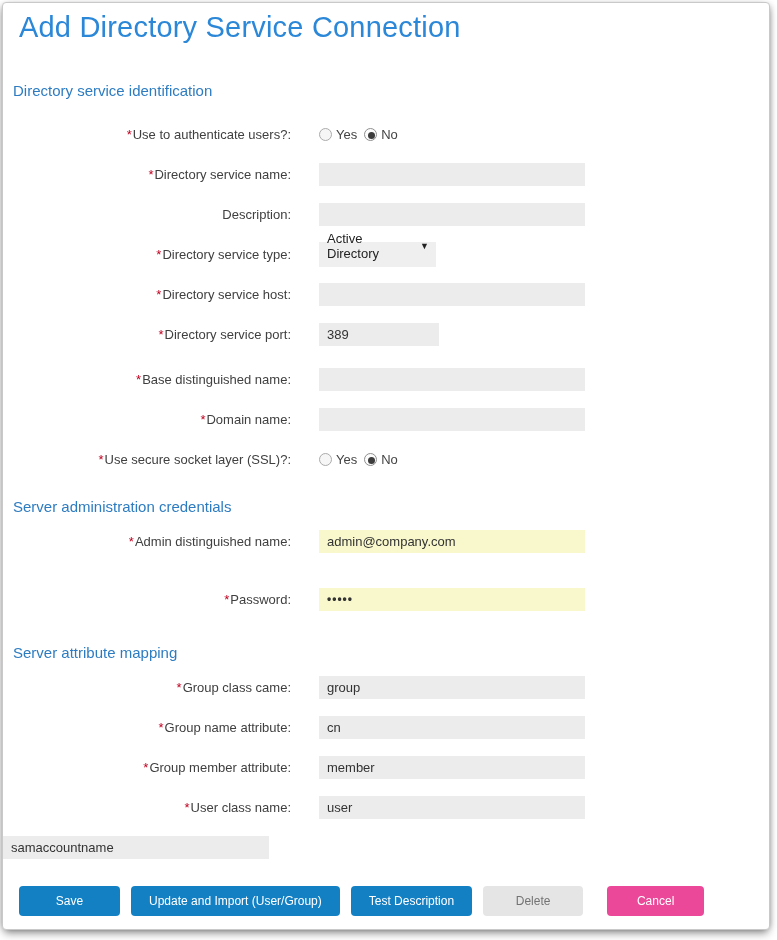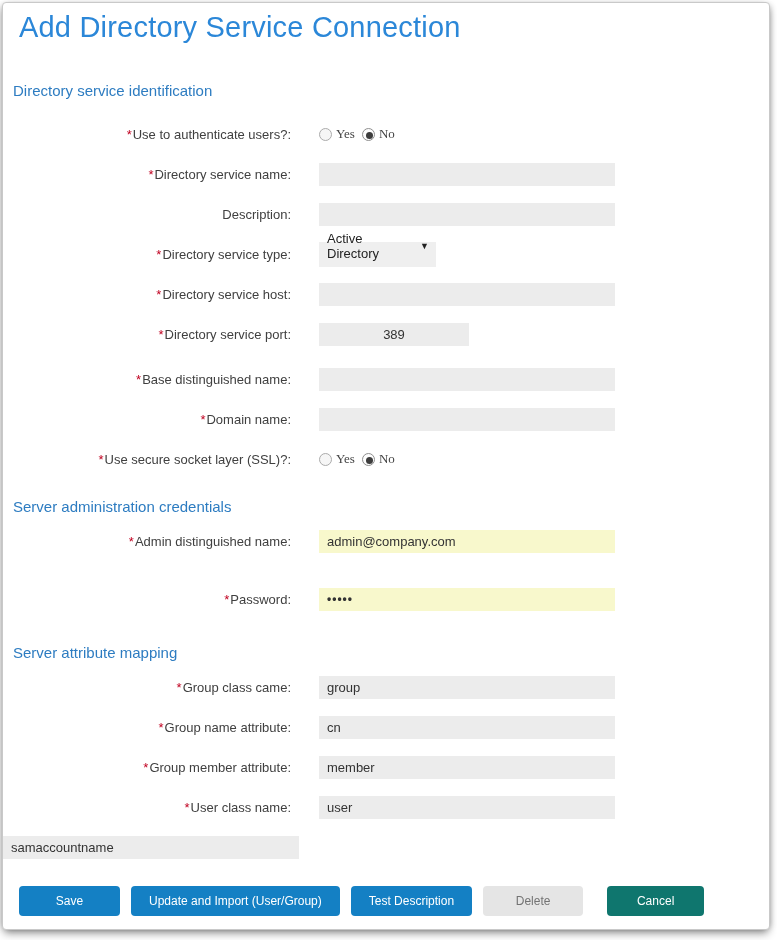--- a/index.html
+++ b/index.html
@@ -48,44 +48,44 @@
     flex: 0 0 316px;
     text-align: right;
     padding-right: 28px;
     font-size: 13px;
     color: #404040;
     white-space: nowrap;
   }
   .req { color: #c00020; margin-right: 1px; }
 
   .txt {
-    width: 296px; height: 23px;
+    width: 266px; height: 23px;
     border: none; outline: none;
     background: #ececec;
     font-family: "Liberation Sans", "DejaVu Sans", sans-serif;
     font-size: 13px; color: #333;
     padding: 0 8px;
   }
-  .txt.narrow { width: 150px; text-align: center; }
+  .txt.narrow { width: 120px; }
   .txt.yellow { background: #f8f8cc; }
   .txt.pwd { font-weight: bold; letter-spacing: 1px; font-size: 12px; }
 
   .dropdown {
     width: 117px; height: 25px;
     background: #efefef;
     display: flex; align-items: center; justify-content: space-between;
     padding: 0 7px 16px 8px;
     font-size: 13px; color: #222;
     cursor: default;
     user-select: none;
   }
   .dd-arrow { font-size: 9px; color: #222; margin-left: 6px; }
 
   .radio-group { display: flex; align-items: center; }
-  .radio-opt { display: flex; align-items: center; margin-right: 7px; font-family: Liberation Serif, serif; }
+  .radio-opt { display: flex; align-items: center; margin-right: 7px; }
   .radio-circle {
     width: 13px; height: 13px;
     border: 1px solid #ababab;
     border-radius: 50%;
     background: #f6f6f6;
     display: inline-block;
     position: relative;
     margin-right: 4px;
   }
   .radio-circle.checked { border-color: #8f8f8f; background: #fdfdfd; }
@@ -112,21 +112,21 @@
     font-family: "Liberation Sans", "DejaVu Sans", sans-serif;
     font-size: 12px;
     padding: 0 18px;
     margin-right: 11px;
     cursor: pointer;
     white-space: nowrap;
   }
   .btn-primary { background: #1480c4; color: #fff; }
   .btn-save { min-width: 101px; }
   .btn-disabled { background: #e5e5e5; color: #737373; min-width: 100px; cursor: default; }
-  .btn-dark { background: #0f766e; color: #fff; min-width: 97px; margin-left: 13px; }
+  .btn-dark { background: #ec4899; color: #fff; min-width: 97px; margin-left: 13px; }
 </style>
 </head>
 <body>
 
 <div class="frame">
 
   <h1 class="page-title">Add Directory Service Connection</h1>
 
   <h2 class="section-heading sh-1">Directory service identification</h2>
 

